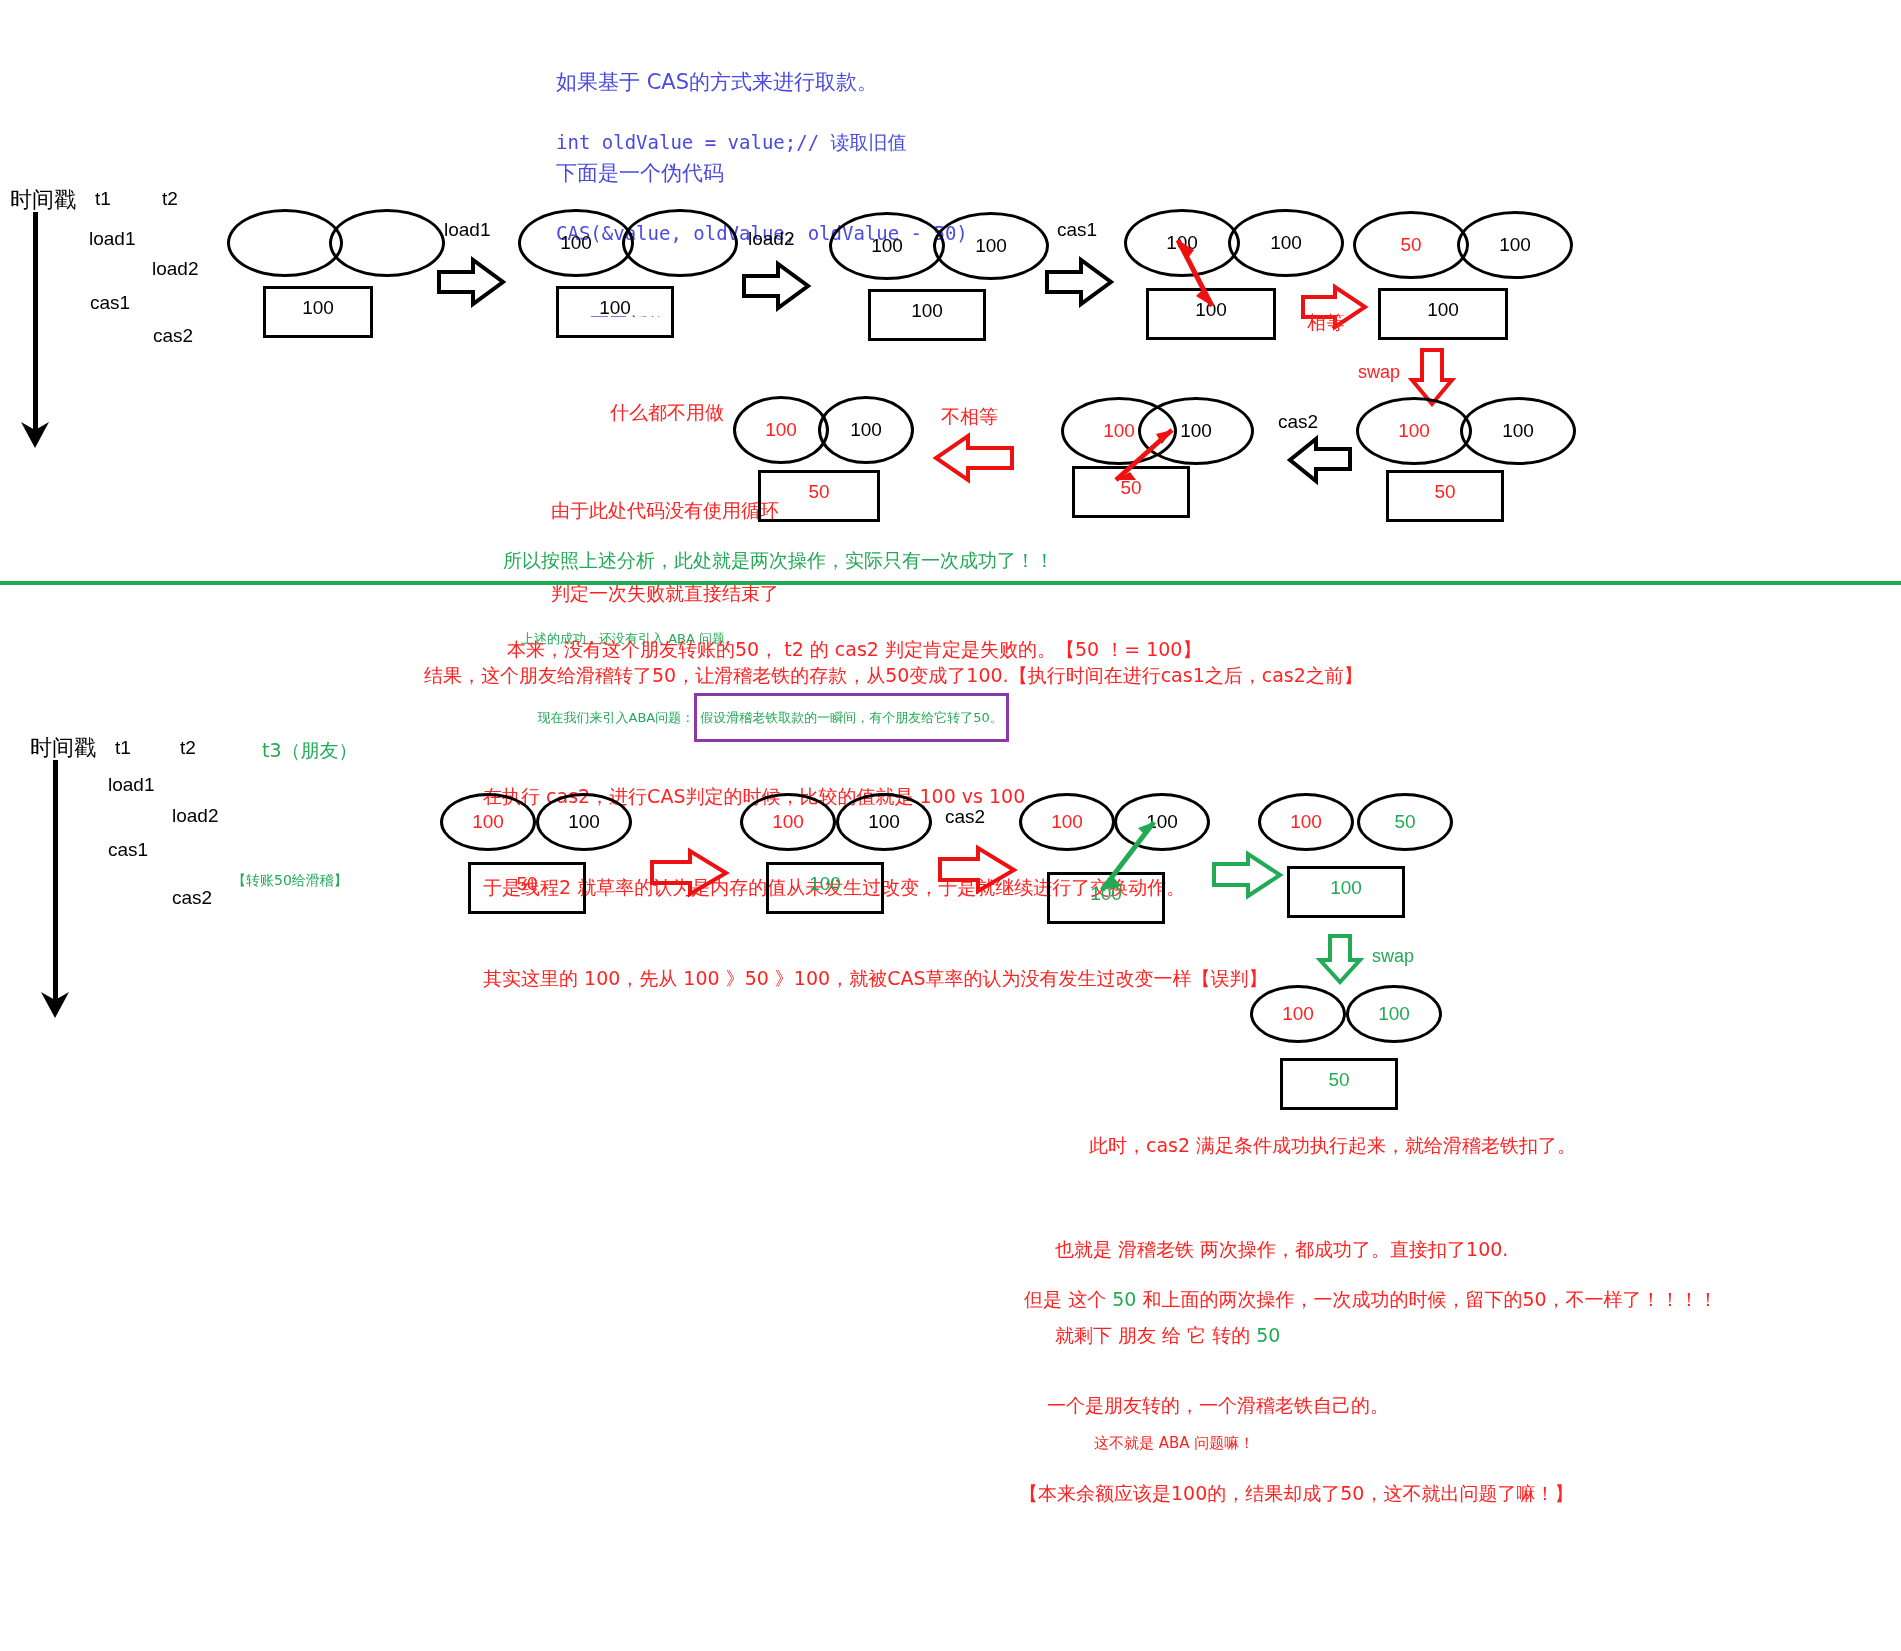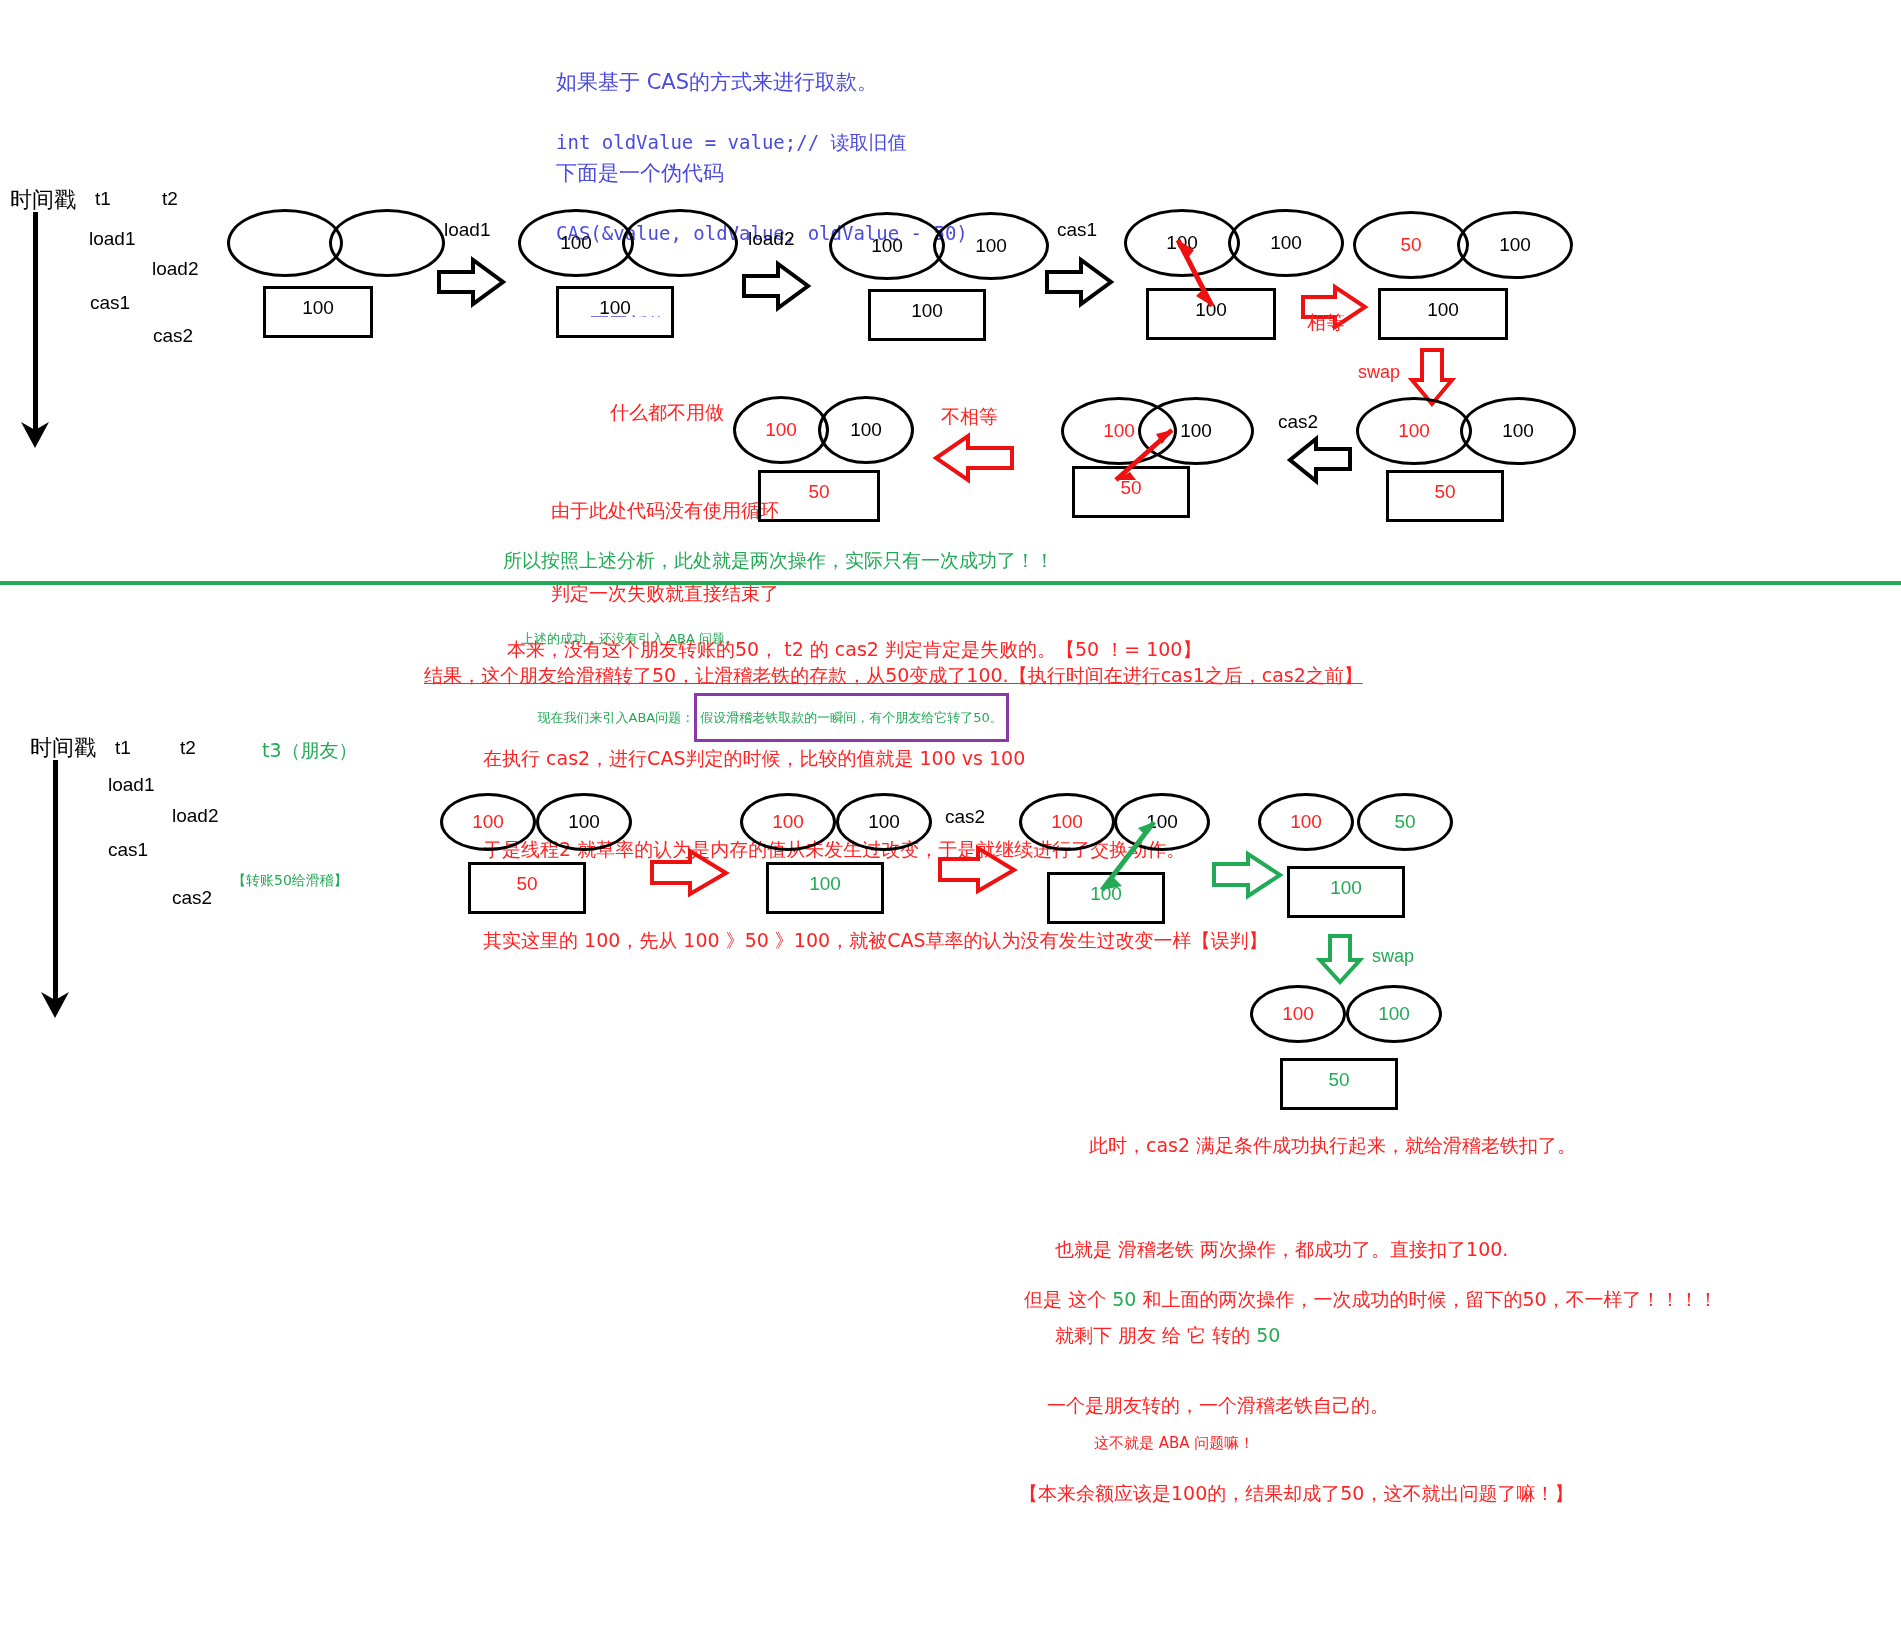--- a/index.html
+++ b/index.html
@@ -195,23 +195,23 @@
 <div class="divider" style="left:0px;top:581px;width:1901px;"></div>
 
 <div class="textblk green" style="left:521px;top:592px;font-size:13px;">
   <div>上述的成功，还没有引入 ABA 问题。</div>
   <div style="margin-top:4px;">
     <span>现在我们来引入ABA问题：</span><span class="purple-box">假设滑稽老铁取款的一瞬间，有个朋友给它转了50。</span>
   </div>
 </div>
 
 <div class="lbl lbl-cn red" style="left:507px;top:637px;font-size:19px;">本来，没有这个朋友转账的50， t2 的 cas2 判定肯定是失败的。【50 ！= 100】</div>
-<div class="lbl lbl-cn red" style="left:424px;top:663px;font-size:19px;text-decoration:underline;">结果，这个朋友给滑稽转了50，让滑稽老铁的存款，从50变成了100.【执行时间在进行cas1之后，cas2之前】</div>
-
-<div class="textblk red" style="left:483px;top:682px;font-size:19px;line-height:1.6;">
+<div class="lbl lbl-cn red" style="left:424px;top:663px;font-size:19px;">结果，这个朋友给滑稽转了50，让滑稽老铁的存款，从50变成了100.【执行时间在进行cas1之后，cas2之前】</div>
+
+<div class="textblk red" style="left:483px;top:720px;font-size:19px;line-height:1.6;">
   <div>在执行 cas2，进行CAS判定的时候，比较的值就是 100 vs 100</div>
   <div>于是线程2 就草率的认为是内存的值从未发生过改变，于是就继续进行了交换动作。</div>
   <div>其实这里的 100，先从 100 》50 》100，就被CAS草率的认为没有发生过改变一样【误判】</div>
 </div>
 
 <div class="lbl lbl-cn black" style="left:30px;top:733px;font-size:22px;">时间戳</div>
 <div class="tl" style="left:53px;top:760px;width:5px;height:240px;"></div>
 <svg style="left:38px;top:988px;width:40px;height:30px;">
   <polygon points="17,30 3,4 17,12 31,4" fill="#000"></polygon>
 </svg>

